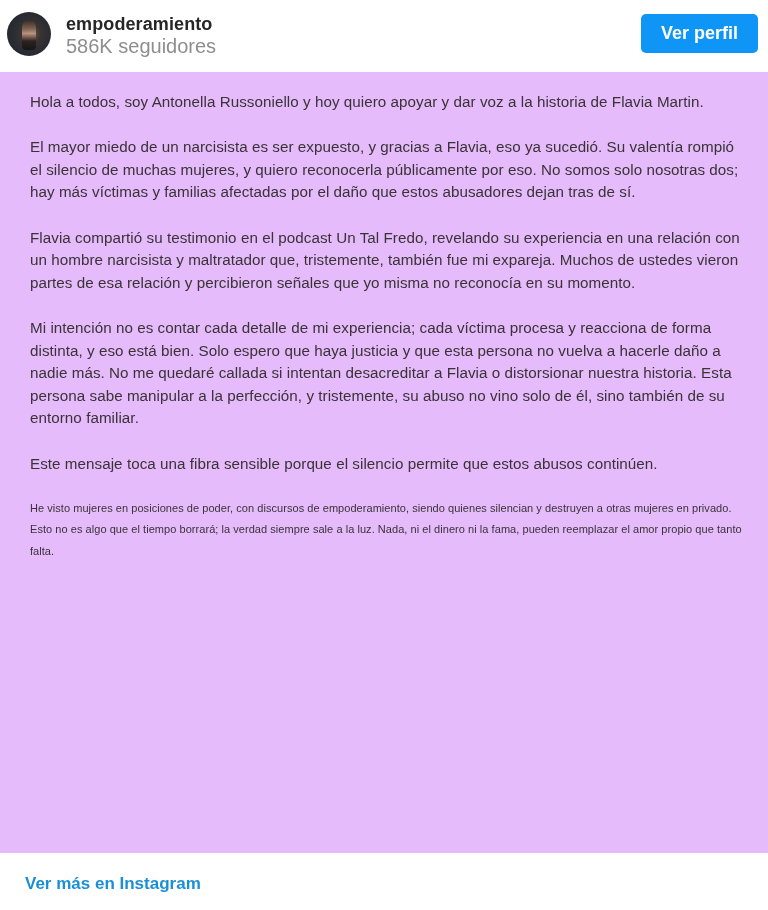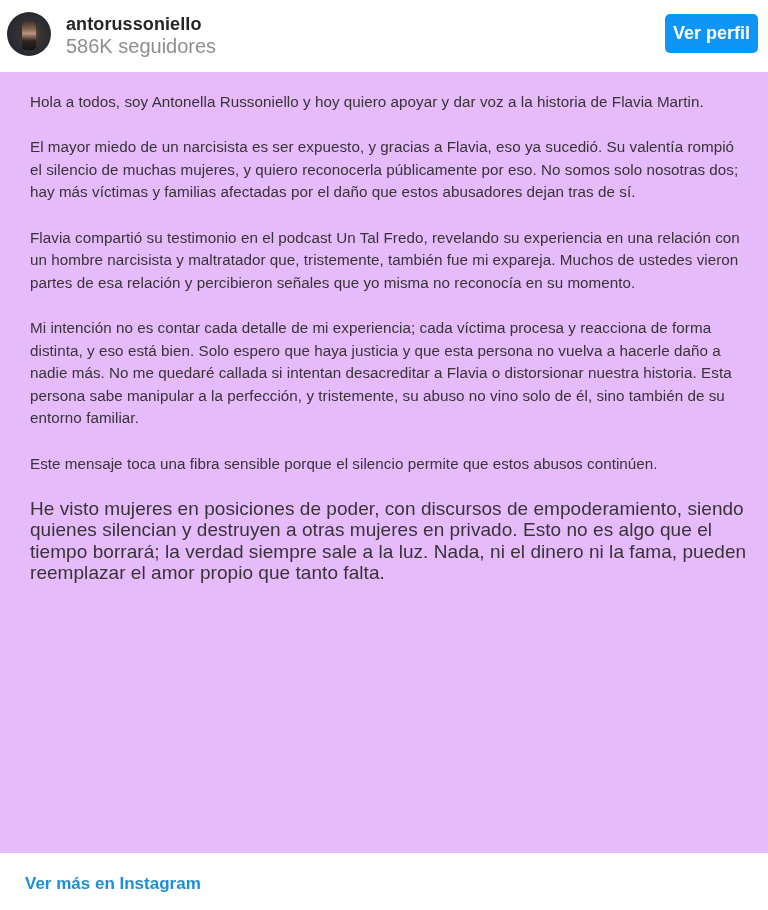--- a/index.html
+++ b/index.html
@@ -62,21 +62,21 @@
     .followers {
       font-size: 20px;
       color: #8e8e8e;
       line-height: 20px;
       margin-top: 1px;
     }
     .profile-btn {
       position: absolute;
       right: 10px;
       top: 14px;
-      width: 93px;
+      width: 117px;
       height: 39px;
       background: #0f95f6;
       border-radius: 5px;
       color: #ffffff;
       font-size: 18px;
       font-weight: bold;
       border: none;
       display: flex;
       align-items: center;
       justify-content: center;
@@ -97,21 +97,21 @@
       margin: 0;
       font-size: 15.2px;
       line-height: 22.6px;
       color: #3a3336;
       letter-spacing: 0.05px;
     }
     .post p + p {
       margin-top: 22.6px;
     }
     .post p.small {
-      font-size: 19px;
+      font-size: 11px;
       line-height: 21.4px;
     }
     .footer-link {
       position: absolute;
       left: 7px;
       top: 874px;
       font-size: 17px;
       font-weight: bold;
       color: #1b8fd6;
       text-decoration: none;
@@ -122,21 +122,21 @@
 </head>
 <body>
 
 <div class="embed">
 
   <div class="header">
     <div class="avatar">
       <div class="figure"></div>
     </div>
     <div class="user-info">
-      <div class="username">antorussoniello</div>
+      <div class="username">empoderamiento</div>
       <div class="followers">586K seguidores</div>
     </div>
     <button class="profile-btn">Ver perfil</button>
   </div>
 
   <div class="post">
     <p>Hola a todos, soy Antonella Russoniello y hoy quiero apoyar y dar voz a la historia de Flavia Martin.</p>
     <p>El mayor miedo de un narcisista es ser expuesto, y gracias a Flavia, eso ya sucedió. Su valentía rompió el silencio de muchas mujeres, y quiero reconocerla públicamente por eso. No somos solo nosotras dos; hay más víctimas y familias afectadas por el daño que estos abusadores dejan tras de sí.</p>
     <p>Flavia compartió su testimonio en el podcast Un Tal Fredo, revelando su experiencia en una relación con un hombre narcisista y maltratador que, tristemente, también fue mi expareja. Muchos de ustedes vieron partes de esa relación y percibieron señales que yo misma no reconocía en su momento.</p>
     <p>Mi intención no es contar cada detalle de mi experiencia; cada víctima procesa y reacciona de forma distinta, y eso está bien. Solo espero que haya justicia y que esta persona no vuelva a hacerle daño a nadie más. No me quedaré callada si intentan desacreditar a Flavia o distorsionar nuestra historia. Esta persona sabe manipular a la perfección, y tristemente, su abuso no vino solo de él, sino también de su entorno familiar.</p>

